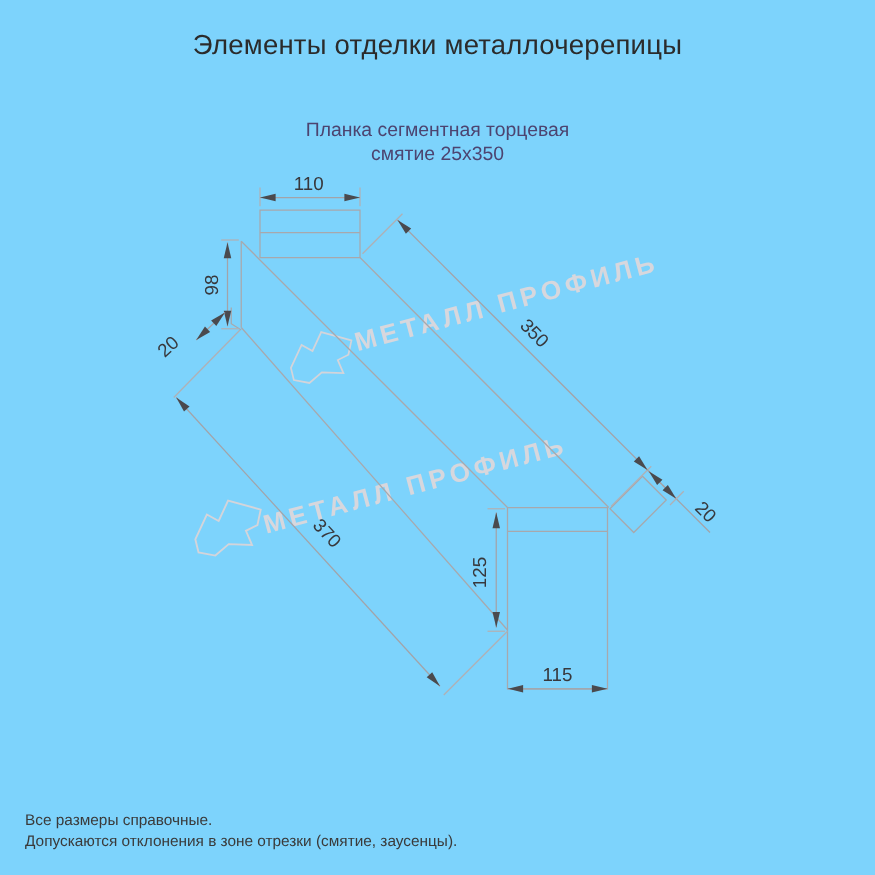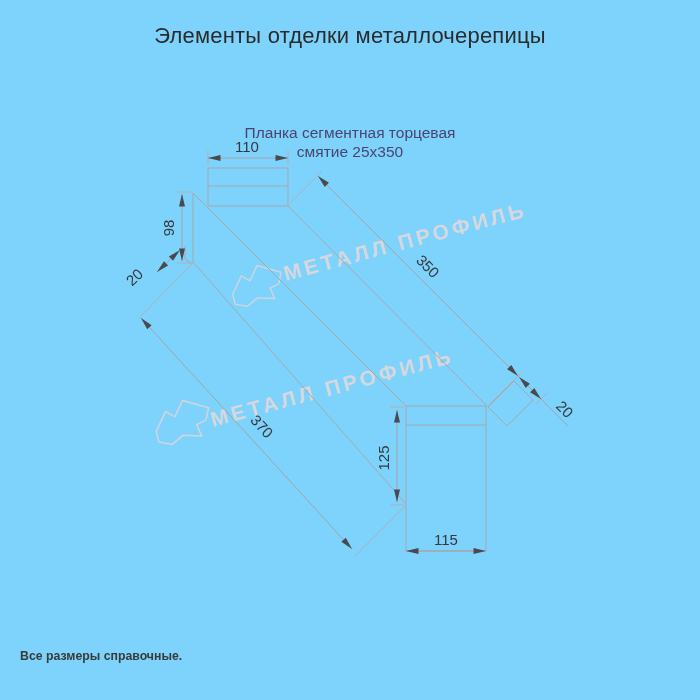--- a/index.html
+++ b/index.html
@@ -1,23 +1,23 @@
 <!DOCTYPE html>
 <html><head>
 <meta charset="utf-8">
 <style>
   html,body{margin:0;padding:0;background:#ffffff;}
   #page{position:relative;width:700px;height:700px;background:#7dd3fc;overflow:hidden;
         font-family:"Liberation Sans", sans-serif;}
   .title{position:absolute;top:24px;left:0;width:700px;text-align:center;
          font-size:22px;line-height:24px;color:#2b2b2b;letter-spacing:.2px;}
   .subtitle{position:absolute;top:95px;left:0;width:700px;text-align:center;
-            font-size:15.5px;line-height:19px;color:#4c4470;margin-top:28px;}
+            font-size:15.5px;line-height:19px;color:#4c4470;}
   .footer{position:absolute;left:20px;top:648px;width:660px;
-          font-size:12.3px;line-height:17px;color:#3a3a3a;font-weight:bold;}
+          font-size:12.3px;line-height:17px;color:#3a3a3a;}
   svg{position:absolute;left:0;top:0;}
   .geo{stroke:#a8a8ac;stroke-width:1;fill:none;}
   .dim{stroke:#a3a3a8;stroke-width:1;fill:none;}
   .ext{stroke:#b0b0b4;stroke-width:1;fill:none;}
   .dimtxt{font-family:"Liberation Sans",sans-serif;font-size:15px;fill:#38383c;}
   .wmtxt{font-family:"Liberation Sans",sans-serif;font-size:21px;font-weight:bold;
          letter-spacing:3.5px;fill:#d7d7dd;}
   .wmlogo{stroke:#d4d4da;stroke-width:1.4;fill:none;}
 </style>
 </head>
@@ -116,15 +116,16 @@
     </g>
 
     <g>
       <line class="dim" x1="406" y1="551" x2="486" y2="551" marker-start="url(#arr)" marker-end="url(#arr)"></line>
       <text class="dimtxt" x="446" y="545" text-anchor="middle">115</text>
     </g>
   </svg>
 
   <div class="footer">
     <div>Все размеры справочные.</div>
+    <div>Допускаются отклонения в зоне отрезки (смятие, заусенцы).</div>
   </div>
 
 </div>
 
 </body></html>

